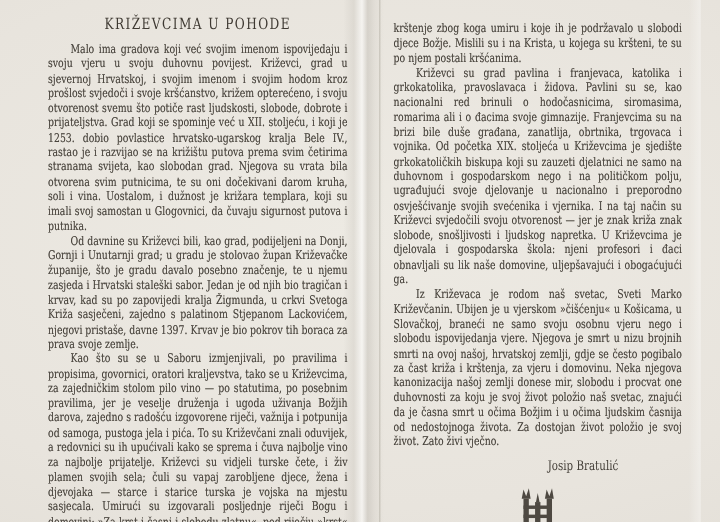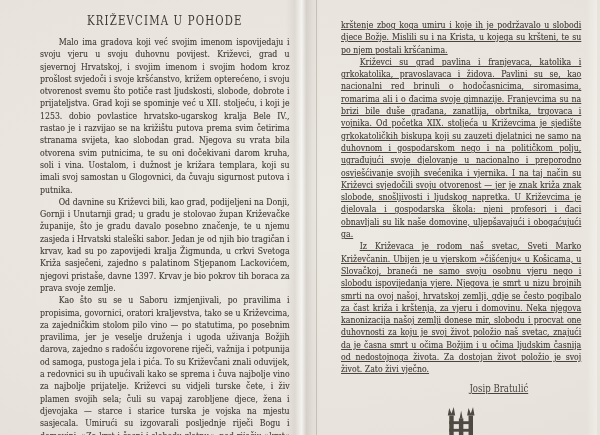--- a/index.html
+++ b/index.html
@@ -13,21 +13,21 @@
     color: #49443d;
   }
   .page {
     position: absolute;
     top: 0;
     height: 435px;
     width: 300px;
     box-sizing: border-box;
   }
   .page-left  { left: 0;   padding: 13px 10px 0 40px; }
-  .page-right { left: 297px; padding: 19px 16px 0 44px; text-decoration: underline; }
+  .page-right { left: 284px; padding: 19px 16px 0 44px; }
   .condense {
     transform: scaleX(0.78);
     transform-origin: 0 0;
   }
   .page-left  .condense { width: 320px; }
   .page-right .condense { width: 308px; }
   .title {
     font-size: 13px;
     font-weight: normal;
     text-align: center;

